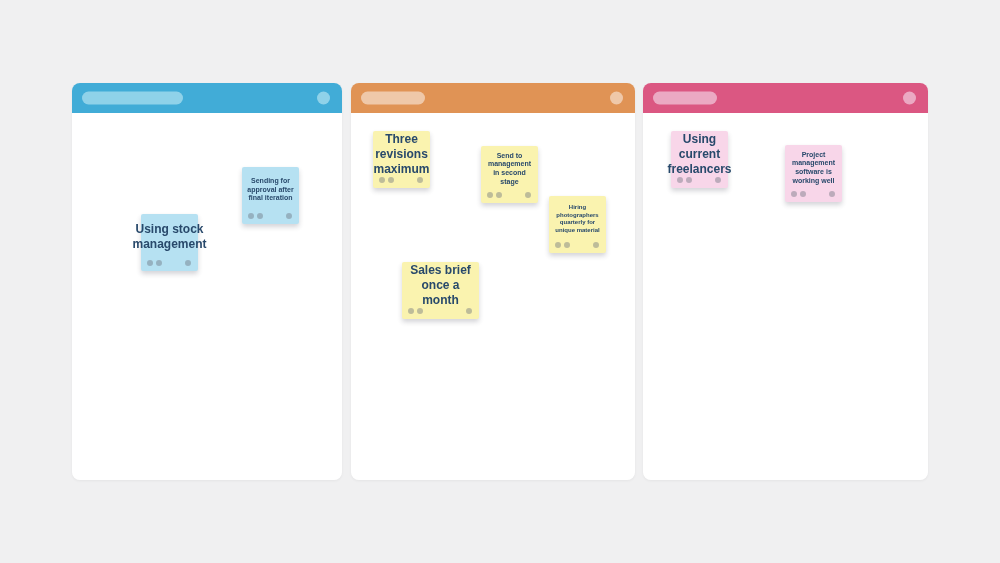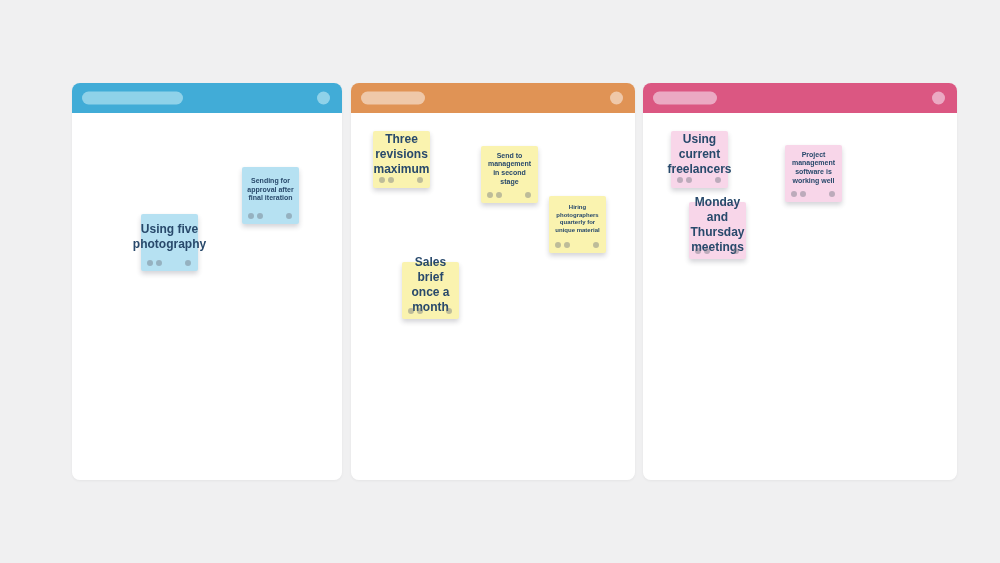--- a/index.html
+++ b/index.html
@@ -16,21 +16,21 @@
   }
   .column {
     position: absolute;
     top: 83px;
     height: 397px;
     border-radius: 8px;
     box-shadow: 0 1px 3px rgba(0,0,0,0.05);
   }
   .col-1 { left: 72px;  width: 270px; }
   .col-2 { left: 351px; width: 284px; }
-  .col-3 { left: 643px; width: 314px; }
+  .col-3 { left: 643px; width: 285px; }
 
   .col-header {
     position: relative;
     height: 30px;
     border-radius: 8px 8px 0 0;
   }
   .col-1 .col-header { background: #41acd7; }
   .col-2 .col-header { background: #e09355; }
   .col-3 .col-header { background: #db5782; }
 
@@ -113,21 +113,21 @@
 
 
     <div class="note size-7" style="left:170px; top:84px;">
       <div class="note-text">Sending for approval after final iteration</div>
       <span class="dot d1"></span>
       <span class="dot d2"></span>
       <span class="dot d3"></span>
     </div>
 
     <div class="note size-8" style="left:69px; top:131px;">
-      <div class="note-text">Using five photography</div>
+      <div class="note-text">Using stock management</div>
       <span class="dot d1"></span>
       <span class="dot d2"></span>
       <span class="dot d3"></span>
     </div>
 
   </div>
 
   <div class="column col-2">
     <div class="col-header">
       <div class="title-pill"></div>
@@ -149,21 +149,21 @@
       <span class="dot d3"></span>
     </div>
 
     <div class="note size-6" style="left:198px; top:113px;">
       <div class="note-text">Hiring photographers quarterly for unique material</div>
       <span class="dot d1"></span>
       <span class="dot d2"></span>
       <span class="dot d3"></span>
     </div>
 
-    <div class="note size-8" style="left:51px; top:179px;">
+    <div class="note size-8" style="left:51px; top:179px;padding-left:20px;">
       <div class="note-text">Sales brief once a month</div>
       <span class="dot d1"></span>
       <span class="dot d2"></span>
       <span class="dot d3"></span>
     </div>
   </div>
 
   <div class="column col-3">
     <div class="col-header">
       <div class="title-pill"></div>
@@ -178,21 +178,15 @@
       <span class="dot d3"></span>
     </div>
 
     <div class="note size-7" style="left:142px; top:62px;">
       <div class="note-text">Project management software is working well</div>
       <span class="dot d1"></span>
       <span class="dot d2"></span>
       <span class="dot d3"></span>
     </div>
 
-    <div class="note size-8" style="left:46px; top:119px;">
-      <div class="note-text">Monday and Thursday meetings</div>
-      <span class="dot d1"></span>
-      <span class="dot d2"></span>
-      <span class="dot d3"></span>
-    </div>
   </div>
 
 </div>
 
 </body></html>

